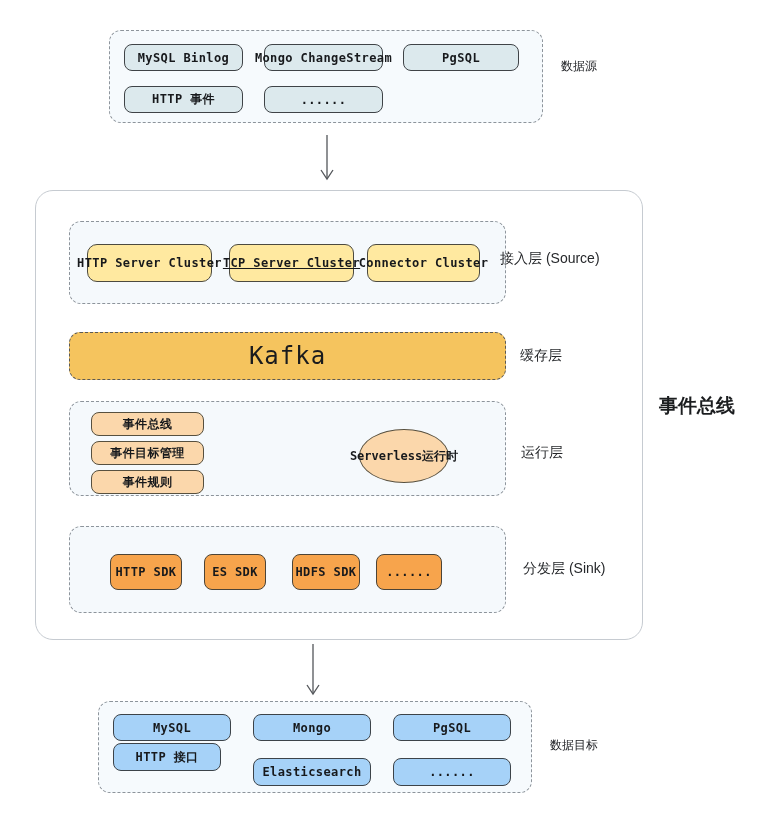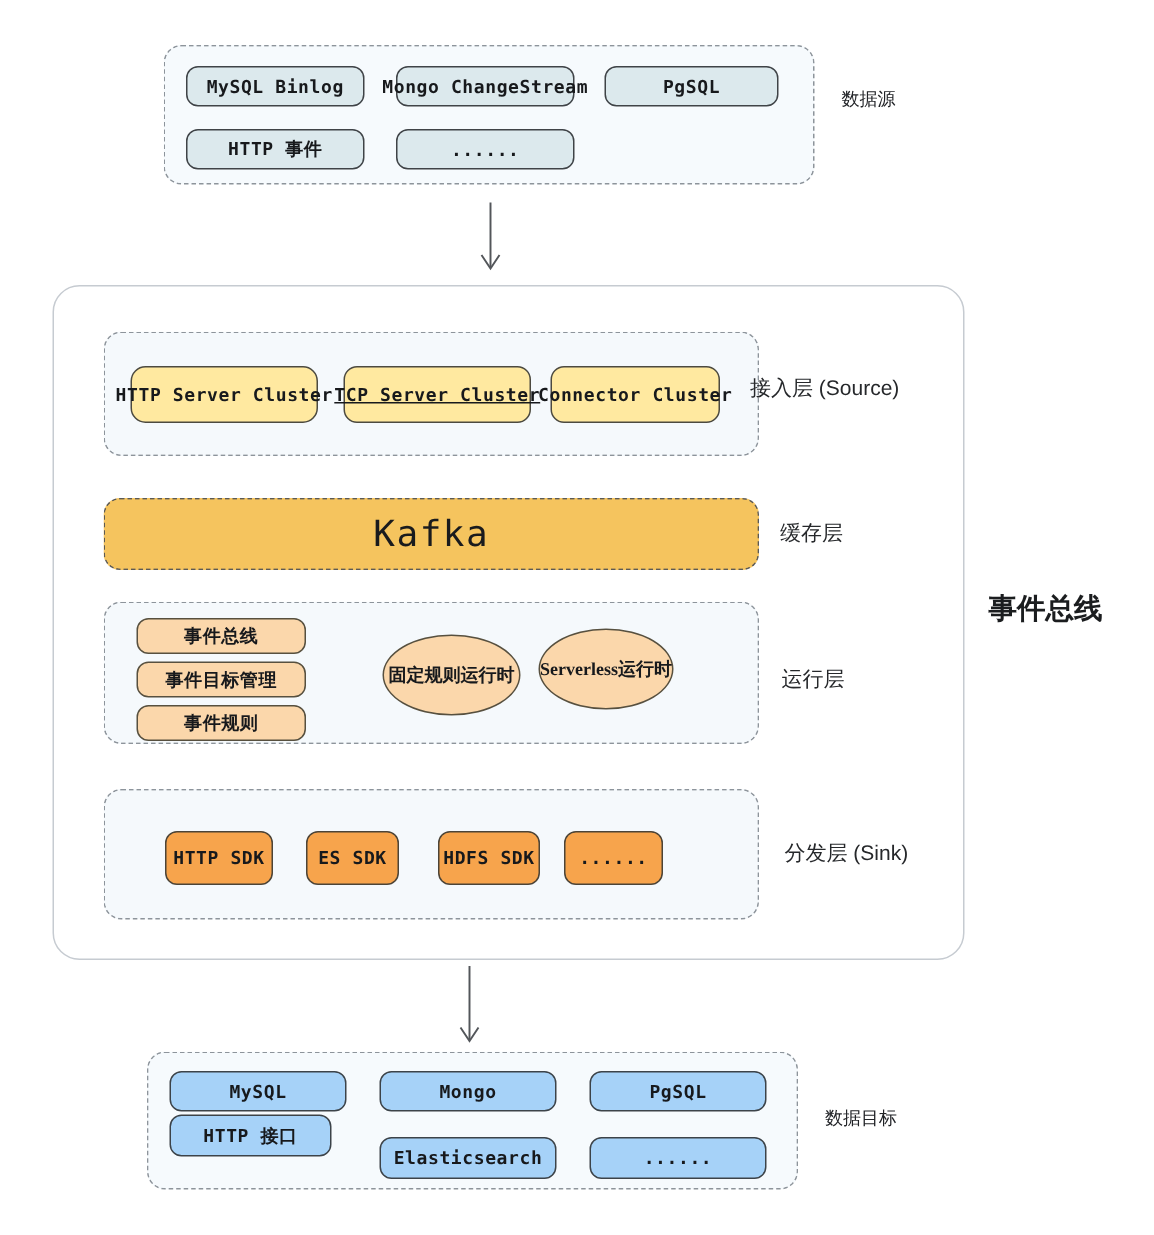--- a/index.html
+++ b/index.html
@@ -82,22 +82,21 @@
       <div class="node yellow" style="left:159px;top:22px;width:125px;height:38px;text-decoration:underline;">TCP Server Cluster</div>
       <div class="node yellow" style="left:297px;top:22px;width:113px;height:38px;">Connector Cluster</div>
     </div>
 
     <div class="kafka">Kafka</div>
 
     <div class="subgroup" style="left:33px;top:210px;width:437px;height:95px;">
       <div class="node peach" style="left:21px;top:10px;width:113px;height:24px;">事件总线</div>
       <div class="node peach" style="left:21px;top:39px;width:113px;height:24px;">事件目标管理</div>
       <div class="node peach" style="left:21px;top:68px;width:113px;height:24px;">事件规则</div>
-      <div class="ellipse" style="left:185px;top:21px;width:92px;height:54px;">固定规则运行时</div>
-      <div class="ellipse" style="left:289px;top:17px;width:90px;height:54px;font-family:Liberation Serif, serif;">Serverless运行时</div>
+      <div class="ellipse" style="left:289px;top:27px;width:90px;height:54px;">Serverless运行时</div>
     </div>
 
     <div class="subgroup" style="left:33px;top:335px;width:437px;height:87px;">
       <div class="node orange" style="left:40px;top:27px;width:72px;height:36px;">HTTP SDK</div>
       <div class="node orange" style="left:134px;top:27px;width:62px;height:36px;">ES SDK</div>
       <div class="node orange" style="left:222px;top:27px;width:68px;height:36px;">HDFS SDK</div>
       <div class="node orange" style="left:306px;top:27px;width:66px;height:36px;">......</div>
     </div>
   </div>
 

